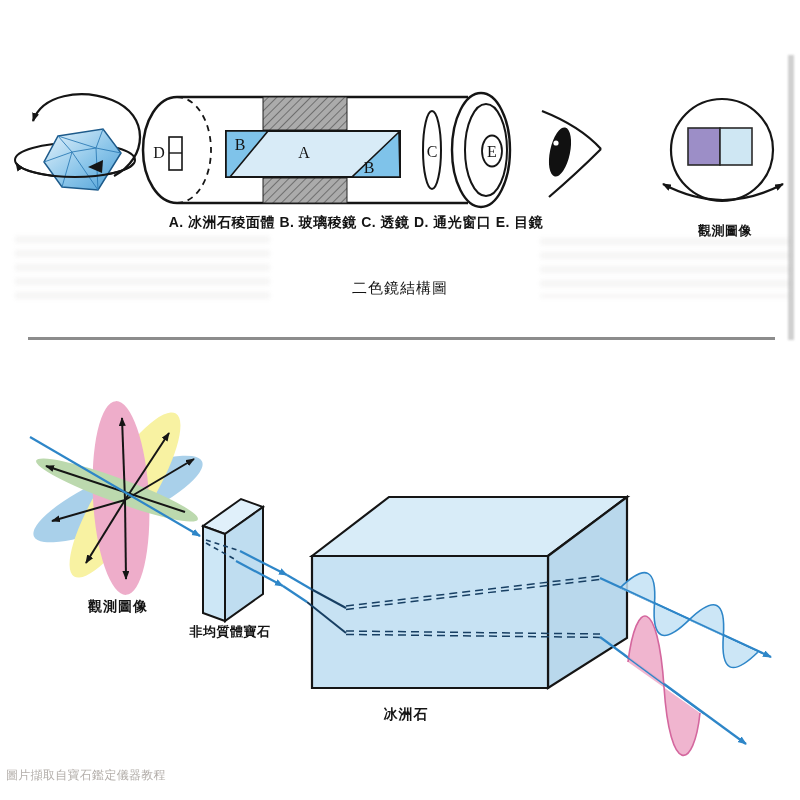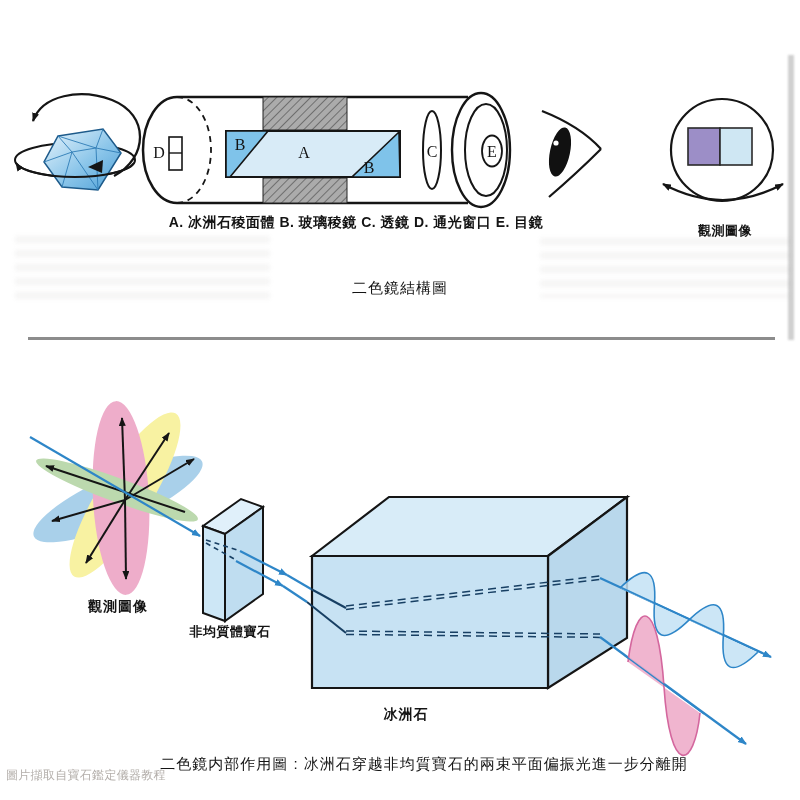--- a/index.html
+++ b/index.html
@@ -170,16 +170,15 @@
   <div class="txt letter" style="left:159px;top:153px;">D</div>
   <div class="txt letter" style="left:492px;top:152px;">E</div>
 
   <div class="txt cjk-caption" style="left:356px;top:223px;">A. 冰洲石稜面體  B. 玻璃稜鏡  C. 透鏡  D. 通光窗口  E. 目鏡</div>
   <div class="txt cjk-label-sm" style="left:725px;top:231px;">觀測圖像</div>
   <div class="txt cjk-title" style="left:400px;top:288px;">二色鏡結構圖</div>
 
   <div class="txt cjk-label" style="left:118px;top:607px;">觀測圖像</div>
   <div class="txt cjk-label-sm" style="left:230px;top:632px;">非均質體寶石</div>
   <div class="txt cjk-label" style="left:406px;top:715px;">冰洲石</div>
-  <div class="txt cjk-title" style="left:424px;top:764px;">二色鏡内部作用圖 : 冰洲石穿越非均質寶石的兩束平面偏振光進一步分離開</div>
 
   <div class="credit">圖片擷取自寶石鑑定儀器教程</div>
 </div>
 
 </body></html>

